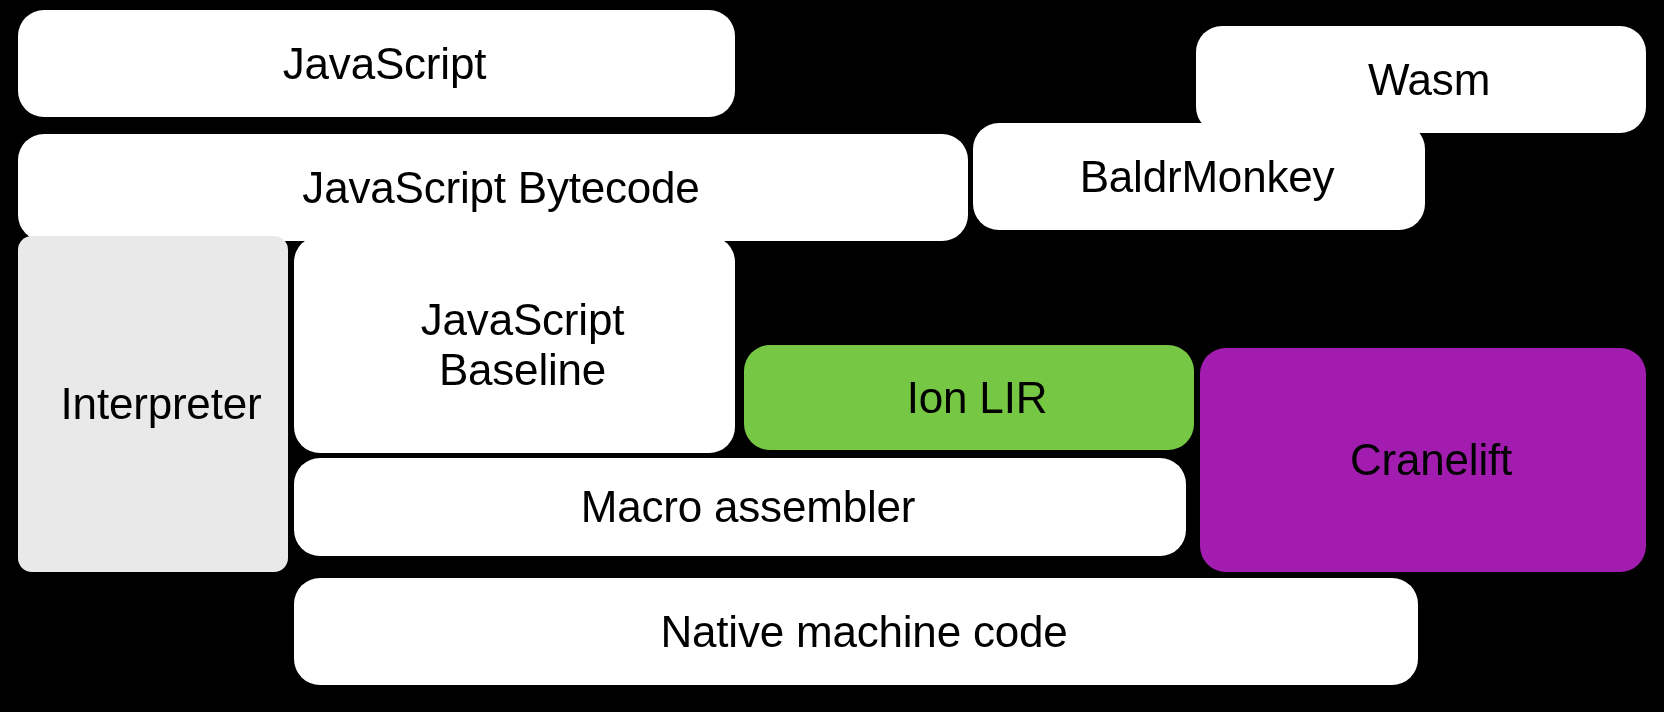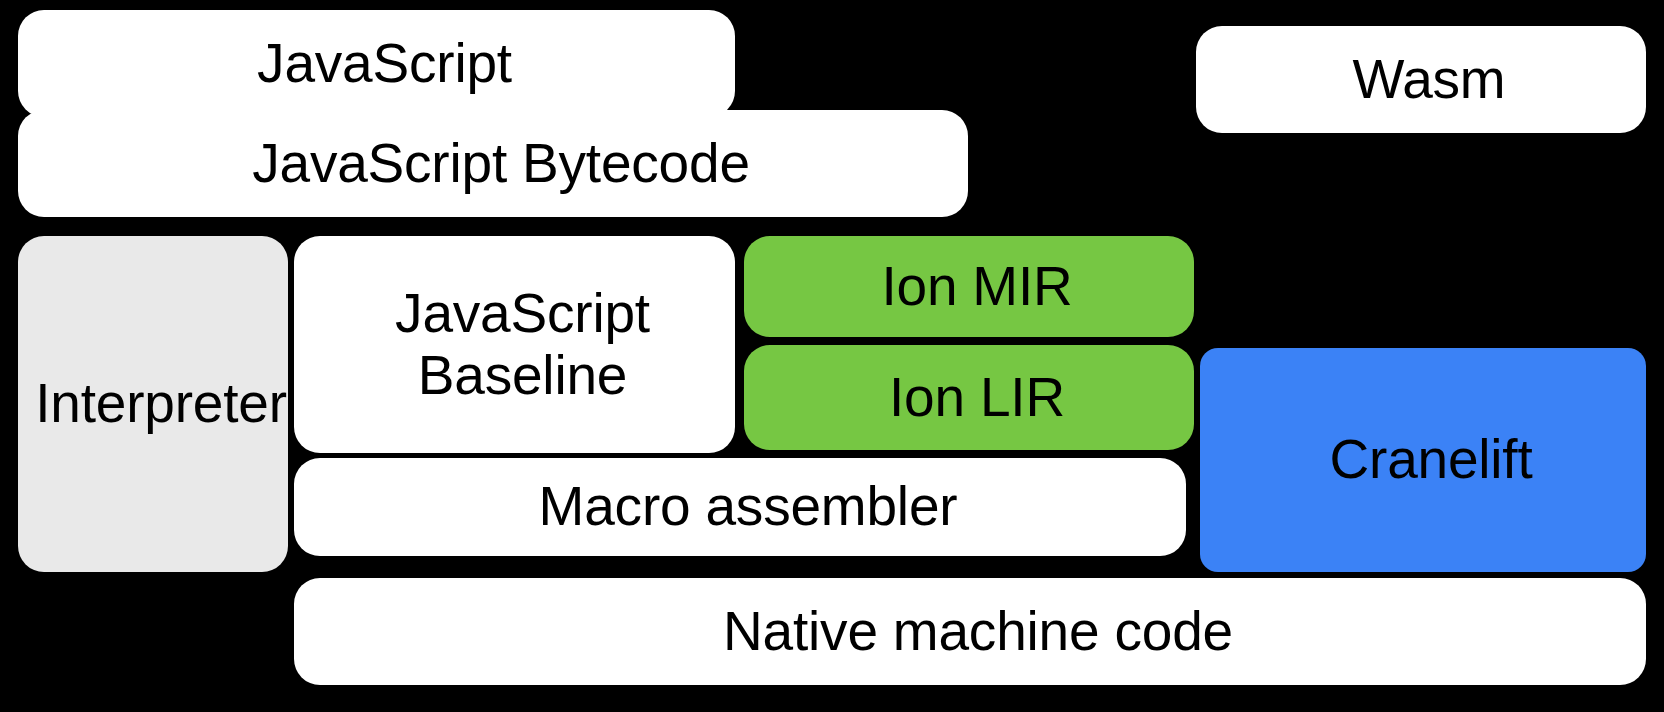--- a/index.html
+++ b/index.html
@@ -18,41 +18,41 @@
   .box {
     position: absolute;
     box-sizing: border-box;
     border-radius: 26px;
     display: flex;
     align-items: center;
     justify-content: center;
     text-align: center;
     color: #000000;
     font-family: "Liberation Sans", sans-serif;
-    font-size: 55px;
+    font-size: 44px;
     font-weight: 400;
     line-height: 1.12;
     letter-spacing: -0.2px;
     white-space: pre-line;
     user-select: none;
     padding-left: 16px;
   }
   .box.white  { background: #ffffff; }
   .box.gray   { background: #e9e9e9; }
   .box.green  { background: #76c743; }
-  .box.pink   { background: #3b82f6; border-radius: 18px; }
+  .box.pink   { background: #a21caf; }
 </style>
 </head>
 <body>
 
 <div id="stage">
     <div class="box white" style="left: 18px; top: 10px; width: 717px; height: 107px;">JavaScript</div>
     <div class="box white" style="left: 1196px; top: 26px; width: 450px; height: 107px;">Wasm</div>
-    <div class="box white" style="left: 18px; top: 110px; width: 950px; height: 107px;">JavaScript Bytecode</div>
-    <div class="box gray" style="left: 18px; top: 236px; width: 270px; height: 336px;">Interpreter</div>
+    <div class="box white" style="left: 18px; top: 134px; width: 950px; height: 107px;">JavaScript Bytecode</div>
+    <div class="box white" style="left: 973px; top: 123px; width: 452px; height: 107px;">BaldrMonkey</div>
+    <div class="box gray" style="left: 18px; top: 236px; width: 270px; height: 336px; border-radius: 14px;">Interpreter</div>
     <div class="box white" style="left: 294px; top: 236px; width: 441px; height: 217px;">JavaScript
 Baseline</div>
-    <div class="box green" style="left: 744px; top: 236px; width: 450px; height: 101px;">Ion MIR</div>
     <div class="box green" style="left: 744px; top: 345px; width: 450px; height: 105px;">Ion LIR</div>
     <div class="box pink" style="left: 1200px; top: 348px; width: 446px; height: 224px;">Cranelift</div>
     <div class="box white" style="left: 294px; top: 458px; width: 892px; height: 98px;">Macro assembler</div>
-    <div class="box white" style="left: 294px; top: 578px; width: 1352px; height: 107px;">Native machine code</div>
+    <div class="box white" style="left: 294px; top: 578px; width: 1124px; height: 107px;">Native machine code</div>
   </div>
 
 </body></html>

